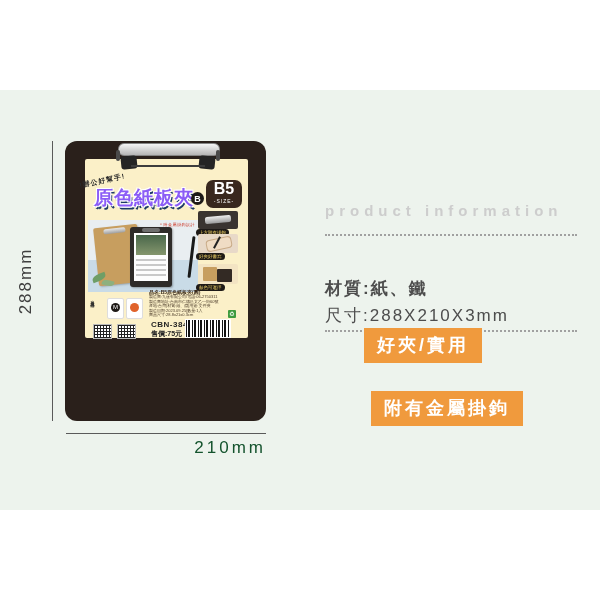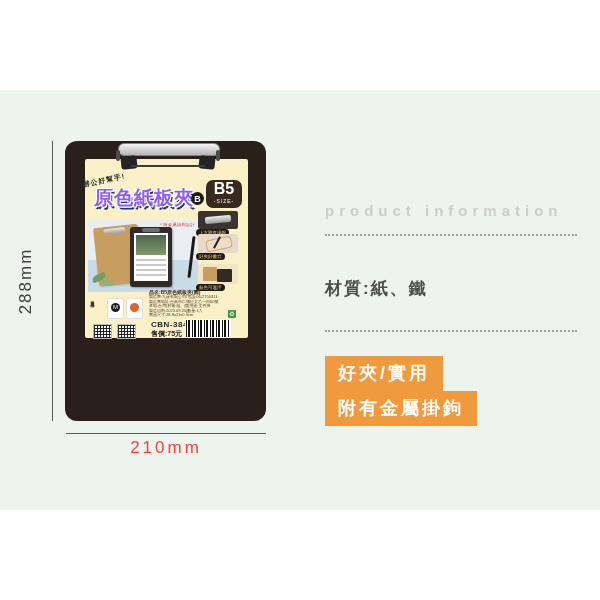--- a/index.html
+++ b/index.html
@@ -5,21 +5,21 @@
   html,body{margin:0;padding:0;background:#fff;}
   .stage{position:relative;width:600px;height:600px;background:#ffffff;overflow:hidden;
          font-family:"Liberation Sans","DejaVu Sans",sans-serif;}
   .band{position:absolute;left:0;top:90px;width:600px;height:420px;background:#edf3ed;}
 
   
   .vline{position:absolute;left:52px;top:141px;width:1px;height:280px;background:#5a5a5a;}
   .hline{position:absolute;left:66px;top:433px;width:200px;height:1px;background:#5a5a5a;}
   .vdim{position:absolute;left:2px;top:141px;width:48px;height:280px;display:flex;align-items:center;justify-content:center;}
   .vdim span{transform:rotate(-90deg);white-space:nowrap;font-size:17px;letter-spacing:2px;color:#3f3f3f;}
-  .hdim{position:absolute;left:66px;top:438px;width:200px;text-align:center;font-size:17px;letter-spacing:3px;color:#ef4444;}
+  .hdim{position:absolute;left:66px;top:438px;width:200px;text-align:right;font-size:17px;letter-spacing:3px;color:#14532d;}
 
   
   .clipboard{position:absolute;left:65px;top:141px;width:201px;height:280px;background:#2a201b;border-radius:12px;}
   .label{position:absolute;left:85px;top:159px;width:163px;height:179px;background:#fbf0c8;border-radius:2px;}
   .clipbar{position:absolute;left:118px;top:143px;width:100px;height:11px;border-radius:6px;
            background:linear-gradient(180deg,#f5f5f5,#b5b5b5);border:1px solid #858585;}
   .clipend{position:absolute;width:4px;height:11px;background:#4a4a4a;border-radius:2px;top:150px;}
   .clamp{position:absolute;width:16px;height:13px;background:#242424;border-radius:3px;top:156px;}
   .wire{position:absolute;left:131px;top:165px;width:74px;height:2px;background:#3c3c3c;}
 
@@ -74,21 +74,21 @@
 
   
   .ip-title{position:absolute;left:325px;top:166px;font-size:23px;font-weight:bold;color:#232323;letter-spacing:8px;}
   .ip-sub{position:absolute;left:325px;top:202px;font-size:15px;font-weight:bold;color:#cdcdcd;letter-spacing:5px;}
   .dotline{position:absolute;left:325px;width:252px;height:0;border-top:2px dotted #a0a0a0;}
   .d1{top:234px;} .d2{top:330px;}
   .iprow{position:absolute;left:325px;font-size:17px;color:#4d4d4d;letter-spacing:2px;white-space:nowrap;}
   .r1{top:249px;} .r2{top:277px;font-weight:bold;} .r3{top:304px;}
   .badge{position:absolute;left:325px;background:#f09a3d;color:#fff;font-size:18px;font-weight:bold;
          letter-spacing:3px;padding:5px 13px 6px;white-space:nowrap;}
-  .bg1{top:356px;} .bg2{top:391px;}
+  .bg1{top:328px;margin-left:39px;} .bg2{top:391px;margin-left:46px;}
 </style>
 </head>
 <body>
 
 <div class="stage">
   <div class="band"></div>
 
   <div class="vline"></div>
   <div class="vdim">
       <span>288mm</span>
@@ -167,16 +167,17 @@
   <div class="clipbar"></div>
   <div class="clipend" style="left:116px"></div>
   <div class="clipend" style="left:216px"></div>
   <div class="clamp" style="left:121px;transform:rotate(-6deg)"></div>
   <div class="clamp" style="left:199px;transform:rotate(6deg)"></div>
   <div class="wire"></div>
 
   <div class="ip-sub">product information</div>
   <div class="dotline d1"></div>
   <div class="iprow r2">材質:紙、鐵</div>
+  <div class="iprow r3">尺寸:288X210X3mm</div>
   <div class="dotline d2"></div>
   <div class="badge bg1">好夾/實用</div>
   <div class="badge bg2">附有金屬掛鉤</div>
 </div>
 
 </body></html>

